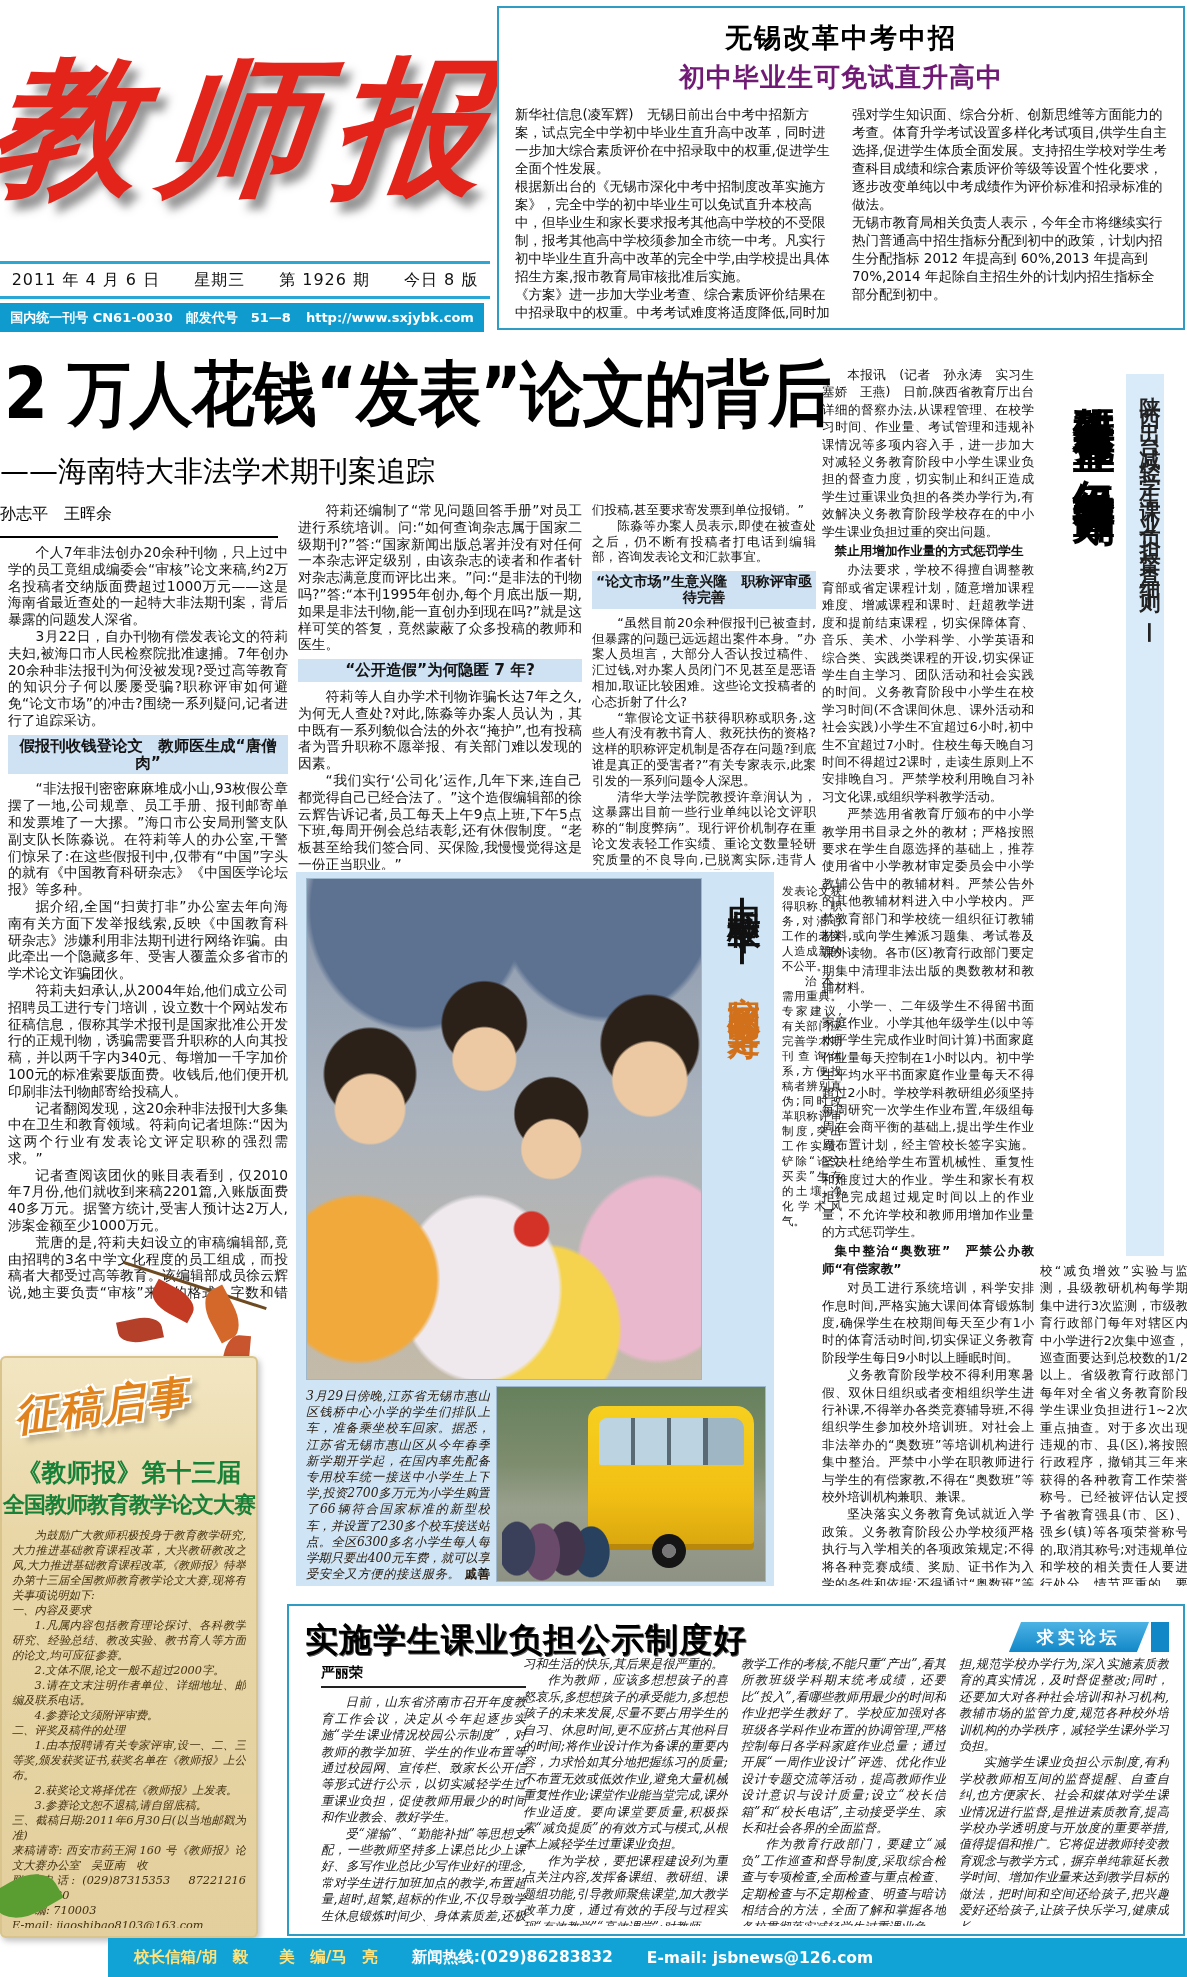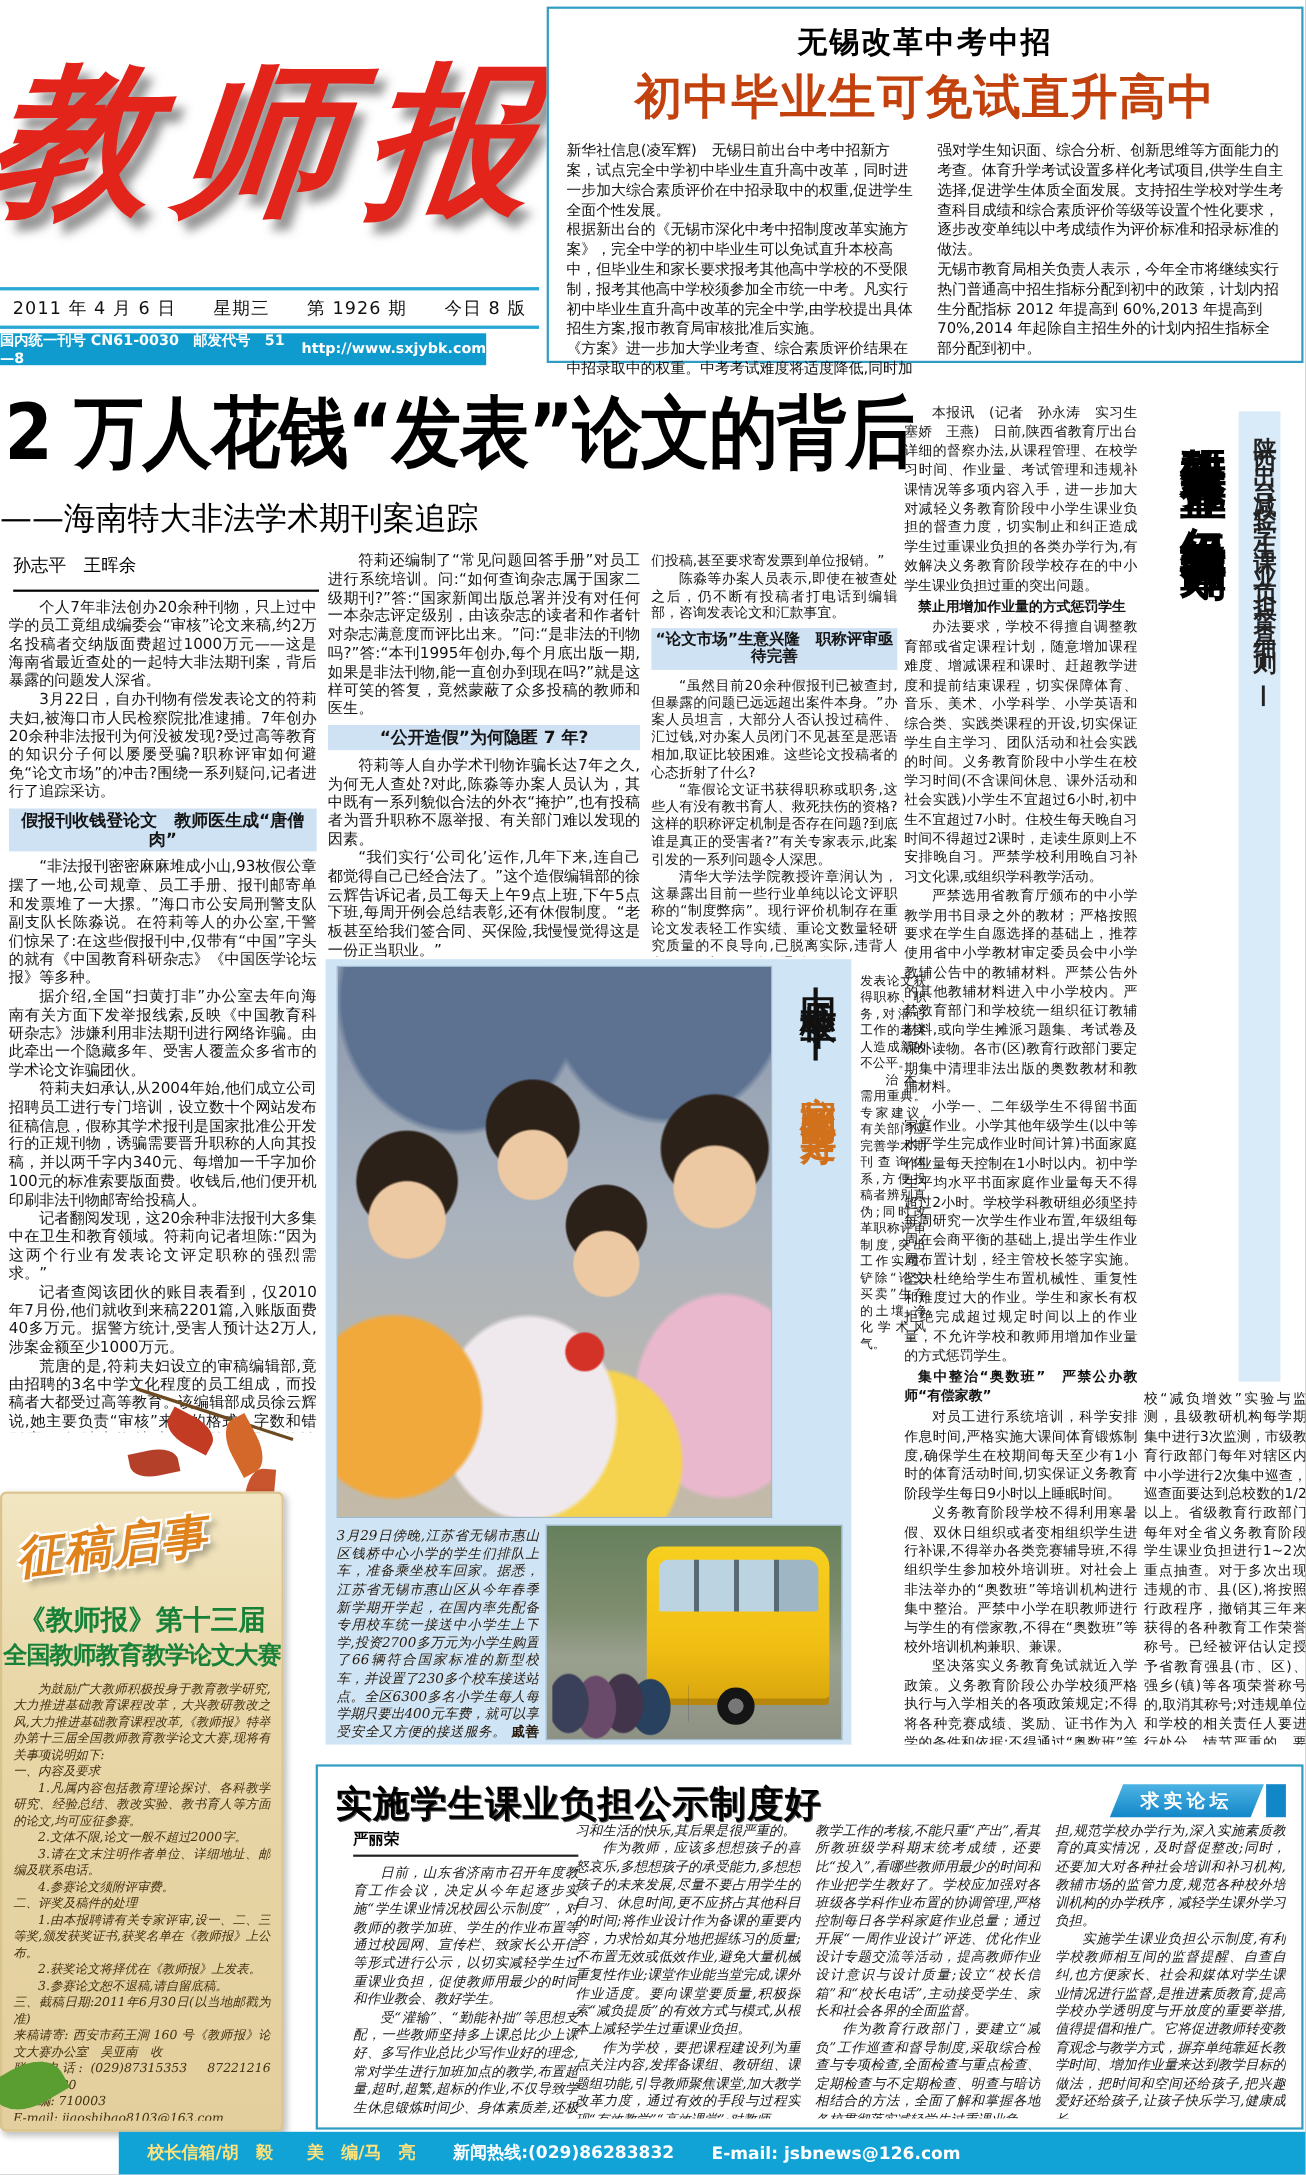--- a/index.html
+++ b/index.html
@@ -7,36 +7,36 @@
   .page { position:relative; width:1187px; height:1977px; background:#fff; margin:0 auto; overflow:hidden; }
   .abs { position:absolute; }
 
   
   .masthead-title { left:18px; top:0px; width:460px; height:260px; display:flex; align-items:center; justify-content:center;
     font-family:"DejaVu Serif","Liberation Serif",serif; font-style:italic; font-weight:bold;
     font-size:150px; letter-spacing:22px; color:#e3241b; transform:skewX(-6deg);
     text-shadow:9px 10px 9px rgba(60,60,60,.55); white-space:nowrap; }
   .dateline { left:0; top:261px; width:490px; height:38px; border-top:3px solid #2aa7d4; border-bottom:3px solid #2aa7d4;
     display:flex; align-items:center; justify-content:center; font-size:16px; color:#111; letter-spacing:1px; }
-  .infobar { left:0; top:303px; width:442px; height:29px; background:#0f9bce; color:#fff; font-size:13px;
+  .infobar { left:0; top:303px; width:484px; height:29px; background:#0f9bce; color:#fff; font-size:13px;
     display:flex; align-items:center; justify-content:center; gap:15px; font-weight:bold; }
 
   
   .tr-box { left:497px; top:6px; width:688px; height:324px; border:2px solid #2f9cc4; background:#fff; padding:12px 16px 8px; }
   .tr-h1 { text-align:center; font-size:27px; font-weight:900; color:#000; letter-spacing:2px; }
-  .tr-h2 { text-align:center; font-size:43px; font-weight:900; color:#c2410c; letter-spacing:1px; margin-top:4px; }
+  .tr-h2 { text-align:center; font-size:26px; font-weight:900; color:#701a75; letter-spacing:1px; margin-top:4px; }
   .tr-body { margin-top:10px; height:222px; column-count:2; column-gap:22px; overflow:hidden;
     font-size:13.5px; line-height:18px; color:#111; }
   .tr-body .para { margin:0; }
 
   
   .main-headline { left:4px; top:346px; width:840px; height:86px; font-size:63px; font-weight:900; color:#000;
     white-space:nowrap; letter-spacing:-1px; transform:scaleY(1.12); transform-origin:top left; }
   .main-subtitle { left:0; top:452px; width:845px; text-align:left; font-size:29px; font-weight:normal; color:#000; }
-  .byline { left:12px; top:496px; width:278px; height:42px; font-size:16px; color:#000; border-bottom:2px solid #000; padding-top:8px; }
+  .byline { left:0; top:496px; width:278px; height:42px; font-size:16px; color:#000; border-bottom:2px solid #000; padding-top:8px; }
   .ncol { overflow:hidden; color:#141414; }
   .ncol .para { text-indent:2em; text-align:justify; }
   .col1 { left:8px; top:544px; width:280px; height:758px; font-size:13.8px; line-height:16.8px; }
   .col2 { left:298px; top:502px; width:284px; height:368px; font-size:13.8px; line-height:16.8px; }
   .col3 { left:592px; top:502px; width:224px; height:368px; font-size:12.6px; line-height:15.8px; }
   .col4n { left:782px; top:884px; width:60px; height:640px; font-size:11.5px; line-height:15px; }
   .para.blue-subhead { background:#cfe2f4; font-weight:bold; text-indent:0; text-align:center; font-size:1.12em;
     padding:3px 2px; margin:6px 0; letter-spacing:0; }
   .para.cont { text-indent:0; }
 

